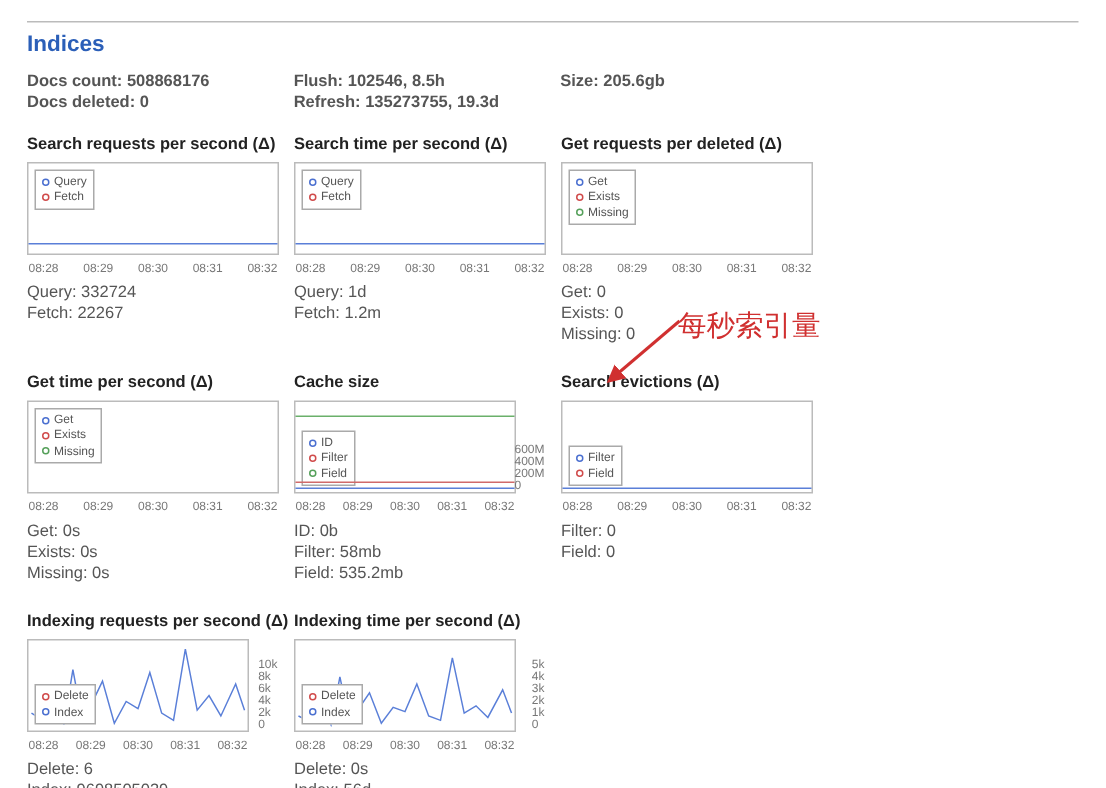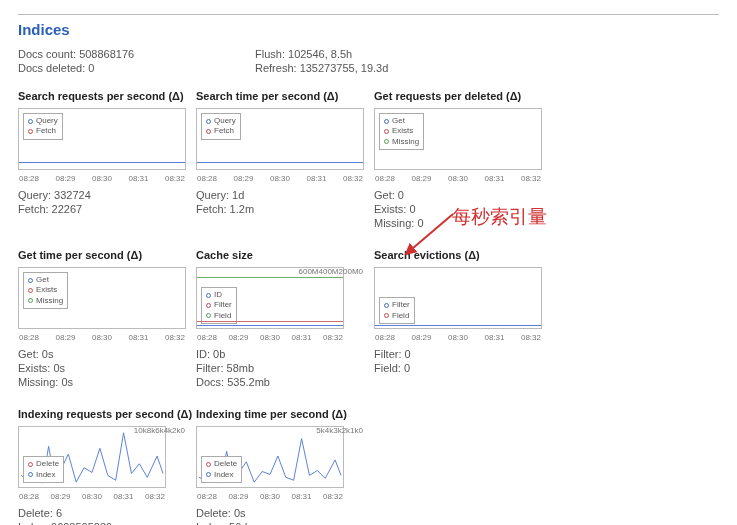--- a/index.html
+++ b/index.html
@@ -23,21 +23,21 @@
     color: #2b5fb8;
     margin: 2px 0 10px 0;
   }
   .stats-row {
     display: flex;
     gap: 10px;
     margin-bottom: 14px;
     font-size: 11px;
     color: #555;
   }
-  .stats-col { flex: 1; }
+  .stats-col { flex: 1; font-weight: bold; }
   .stats-col div { margin-bottom: 2px; }
   .charts-grid {
     display: flex;
     flex-wrap: wrap;
     gap: 10px 10px;
   }
   .chart-cell {
     width: 168px;
     margin-bottom: 8px;
   }
@@ -55,22 +55,22 @@
     background: #fff;
     margin-bottom: 4px;
   }
   .chart-box.has-right-axis { margin-right: 18px; }
   .right-axis {
     position: absolute;
     right: -20px;
     top: 0;
     height: 100%;
     display: flex;
-    flex-direction: row;
-    justify-content: center;
+    flex-direction: column;
+    justify-content: flex-end;
     font-size: 8px;
     color: #777;
     line-height: 1;
   }
   .x-axis {
     display: flex;
     justify-content: space-between;
     font-size: 8px;
     color: #777;
     margin-top: 2px;
@@ -141,20 +141,23 @@
 <h2 class="section-title">Indices</h2>
 
 <div class="stats-row">
   <div class="stats-col">
     <div>Docs count: 508868176</div>
     <div>Docs deleted: 0</div>
   </div>
   <div class="stats-col">
     <div>Flush: 102546, 8.5h</div>
     <div>Refresh: 135273755, 19.3d</div>
+  </div>
+  <div class="stats-col">
+    <div>Size: 205.6gb</div>
   </div>
   <div class="stats-col"></div>
 </div>
 
 <div class="charts-grid" style="position:relative;">
 
   <div class="annotation" style="top:114px; left:434px;">每秒索引量</div>
   <svg class="arrow-svg" style="top:120px; left:380px;" width="60" height="50">
     <defs>
         <marker id="ah" markerWidth="6" markerHeight="6" refX="5" refY="3" orient="auto">
@@ -319,21 +322,21 @@
       <span>08:28</span>
         <span>08:29</span>
         <span>08:30</span>
         <span>08:31</span>
         <span>08:32</span>
     </div>
     <div style="height:6px"></div>
     <div class="chart-stats">
       <div>ID: 0b</div>
       <div>Filter: 58mb</div>
-      <div>Docs: 535.2mb</div>
+      <div>Field: 535.2mb</div>
     </div>
   </div>
 
   <div class="chart-cell">
     <div class="chart-title">Search evictions (Δ)</div>
     <div class="chart-box">
       <div class="legend-box" style="top:auto;bottom:4px;">
         <div class="legend-item">
             <span class="legend-dot dot-blue"></span>
             <span>Filter</span>

